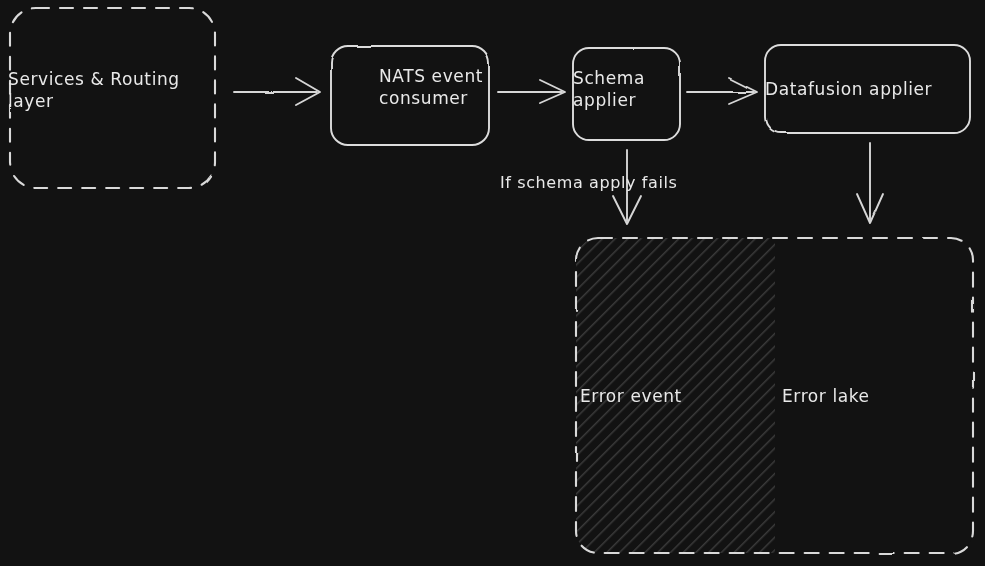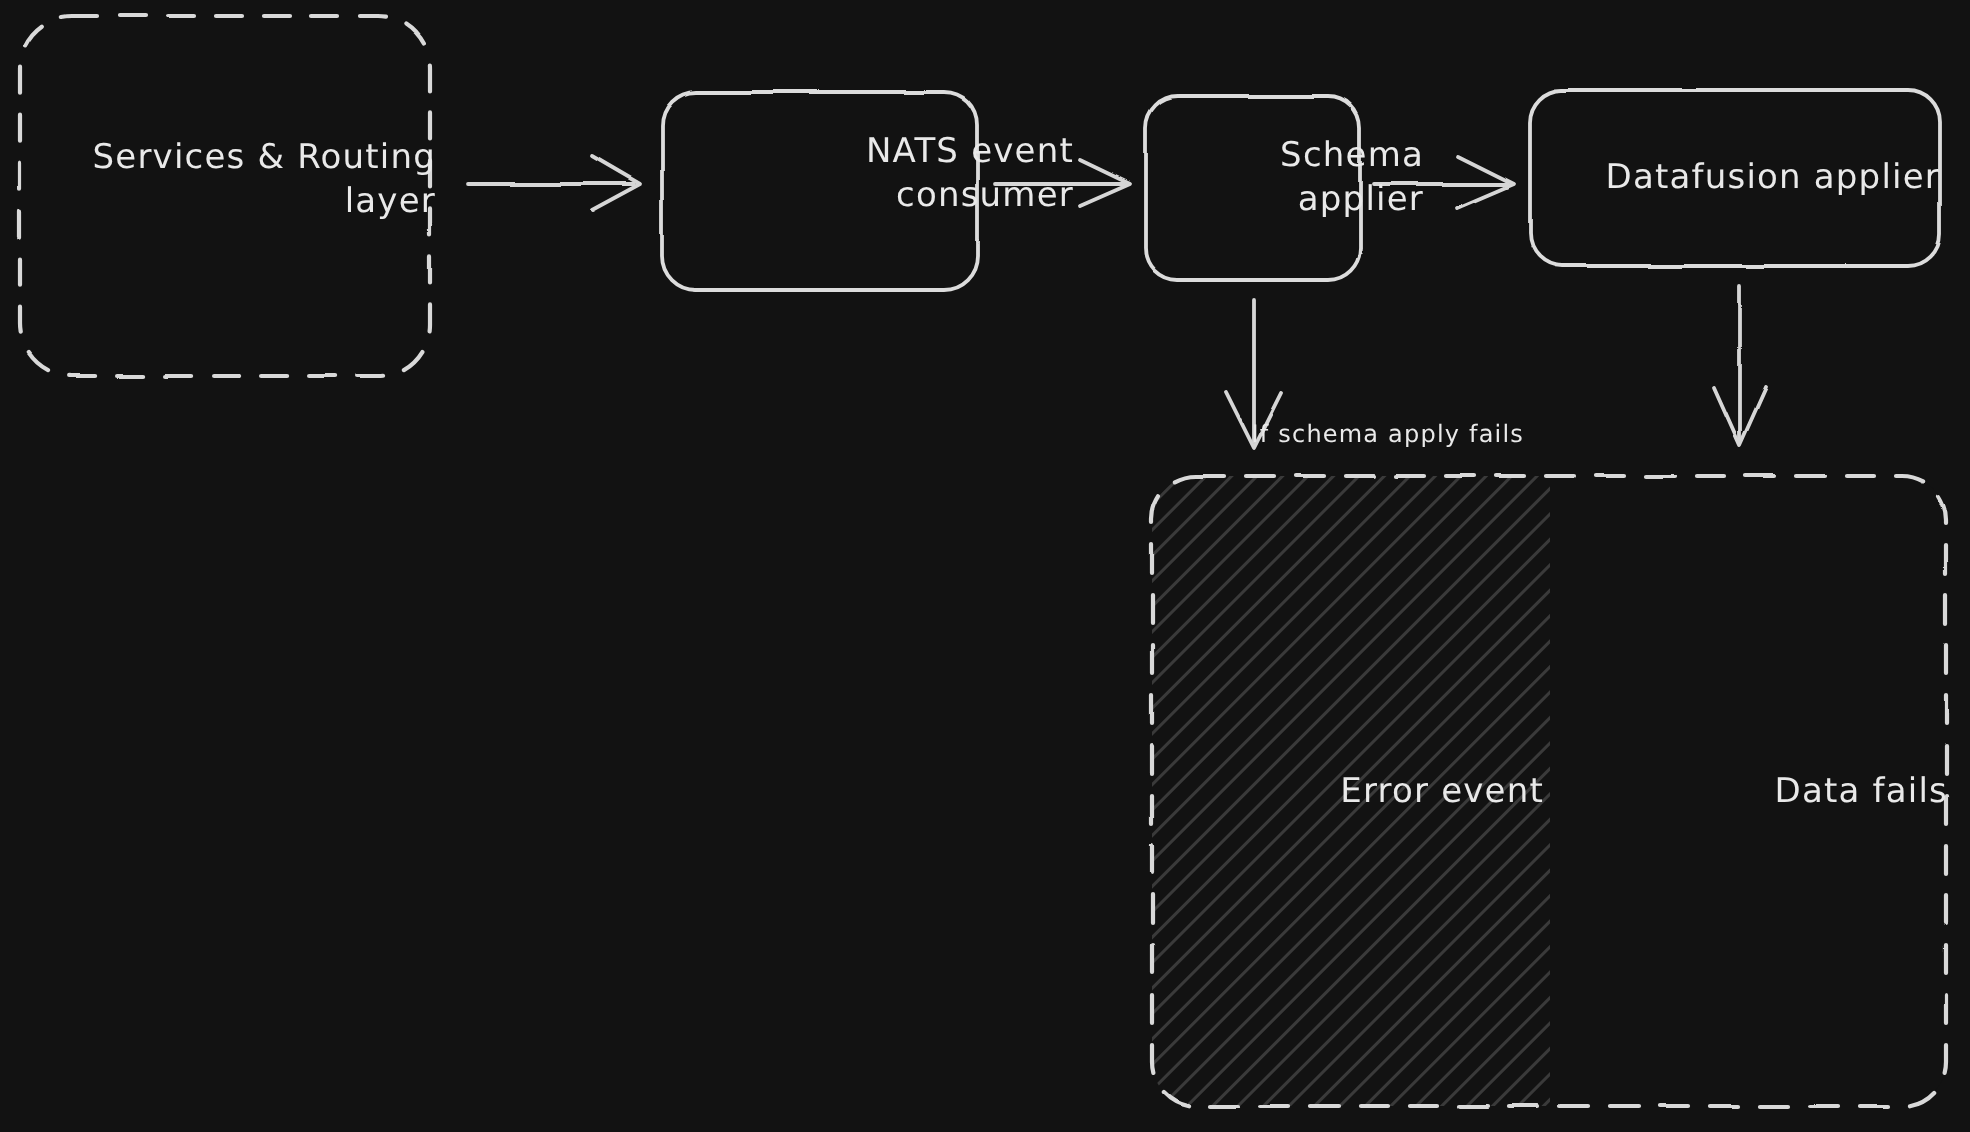--- a/index.html
+++ b/index.html
@@ -24,35 +24,35 @@
     top: 0;
     width: 985px;
     height: 566px;
   }
   .node-label,
   .edge-label,
   .zone-label {
     position: absolute;
     color: #e9e9e9;
     font-family: "DejaVu Sans", sans-serif;
-    text-align: right;
+    text-align: left;
     line-height: 1.32;
     letter-spacing: 0.6px;
     white-space: pre-line;
     pointer-events: none;
     -webkit-font-smoothing: antialiased;
   }
   .node-label { font-size: 17px; }
-  .edge-label { font-size: 12px; margin-top: 38px; }
+  .edge-label { font-size: 16px; }
   .zone-label { font-size: 17px; }
 
   
   .lbl-services { left: 8px;   top: 68px;  width: 210px; }
   .lbl-nats     { left: 331px; top: 65px;  width: 158px; padding-left: 48px; }
-  .lbl-schema   { left: 573px; top: 67px;  width: 107px; padding-left: 32px; }
+  .lbl-schema   { left: 573px; top: 67px;  width: 107px; }
   .lbl-datafusion { left: 765px; top: 78px; width: 205px; }
   .lbl-ifschema { left: 500px; top: 172px; width: 262px; }
   .lbl-errorlake { left: 580px; top: 385px; width: 192px; }
   .lbl-datalake  { left: 782px; top: 385px; width: 192px; }
 </style>
 </head>
 <body>
 
 <div id="canvas">
 
@@ -133,15 +133,15 @@
 
   <div class="node-label lbl-schema">Schema
 applier</div>
 
   <div class="node-label lbl-datafusion">Datafusion applier</div>
 
   <div class="edge-label lbl-ifschema">If schema apply fails</div>
 
   <div class="zone-label lbl-errorlake">Error event</div>
 
-  <div class="zone-label lbl-datalake">Data fails</div>
+  <div class="zone-label lbl-datalake">Error lake</div>
 
 </div>
 
 </body></html>

